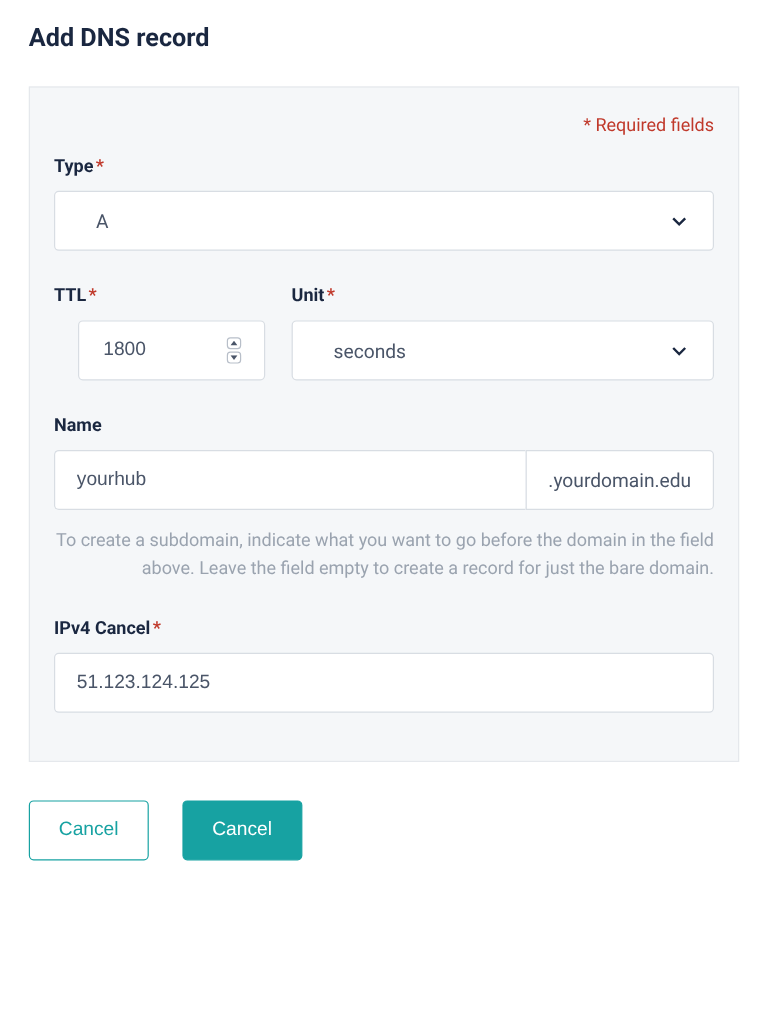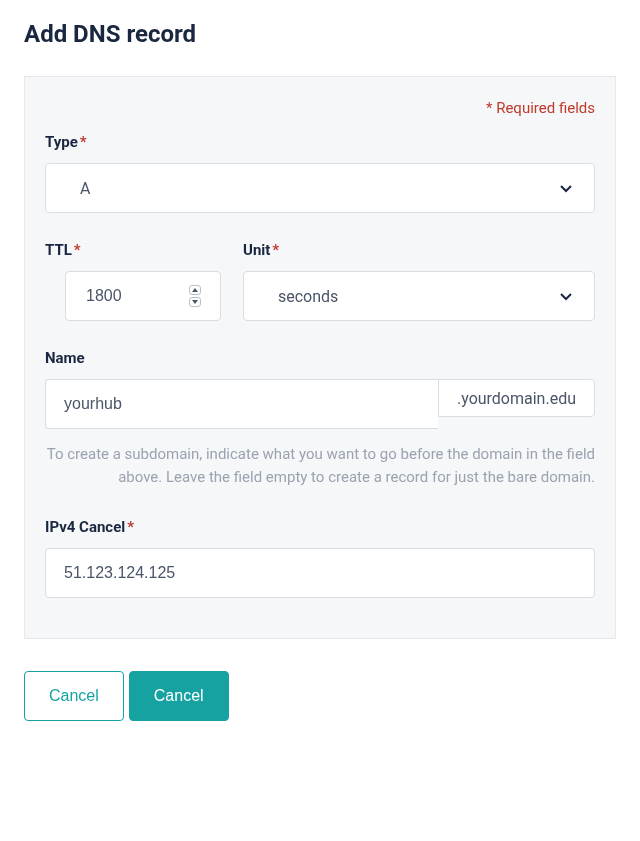--- a/index.html
+++ b/index.html
@@ -9,21 +9,21 @@
     }
     body {
       font-family: -apple-system, BlinkMacSystemFont, "Segoe UI", Roboto, sans-serif;
       background: #ffffff;
       width: 640px;
       height: 841px;
       padding: 20px 24px;
       color: #1a2740;
     }
     h1 {
-      font-size: 24px;
+      font-size: 21px;
       font-weight: 700;
       color: #1a2740;
       margin-bottom: 28px;
     }
     .form-panel {
       background: #f5f7f9;
       border: 1px solid #e5e8ec;
       padding: 22px 20px 40px 20px;
       margin-bottom: 32px;
     }
@@ -140,21 +140,21 @@
       flex: 1;
     }
     .name-input-part .text-input {
       border-radius: 4px 0 0 4px;
       border-right: none;
     }
     .domain-suffix {
       background: #ffffff;
       border: 1px solid #d8dde3;
       border-radius: 0 4px 4px 0;
-      height: 38px;
+      height: 50px;
       display: flex;
       align-items: center;
       padding: 0 18px;
       font-size: 16px;
       color: #4a5568;
     }
     .text-input {
       width: 100%;
       height: 50px;
       border: 1px solid #d8dde3;
@@ -166,21 +166,21 @@
     }
     .help-text {
       font-size: 15px;
       color: #9aa3af;
       line-height: 1.55;
       margin-top: 14px;
       text-align: right;
     }
     .button-row {
       display: flex;
-      gap: 5px;
+      gap: 28px;
     }
     .btn {
       height: 50px;
       padding: 0 24px;
       border-radius: 4px;
       font-size: 16px;
       cursor: pointer;
       display: inline-flex;
       align-items: center;
       justify-content: center;

